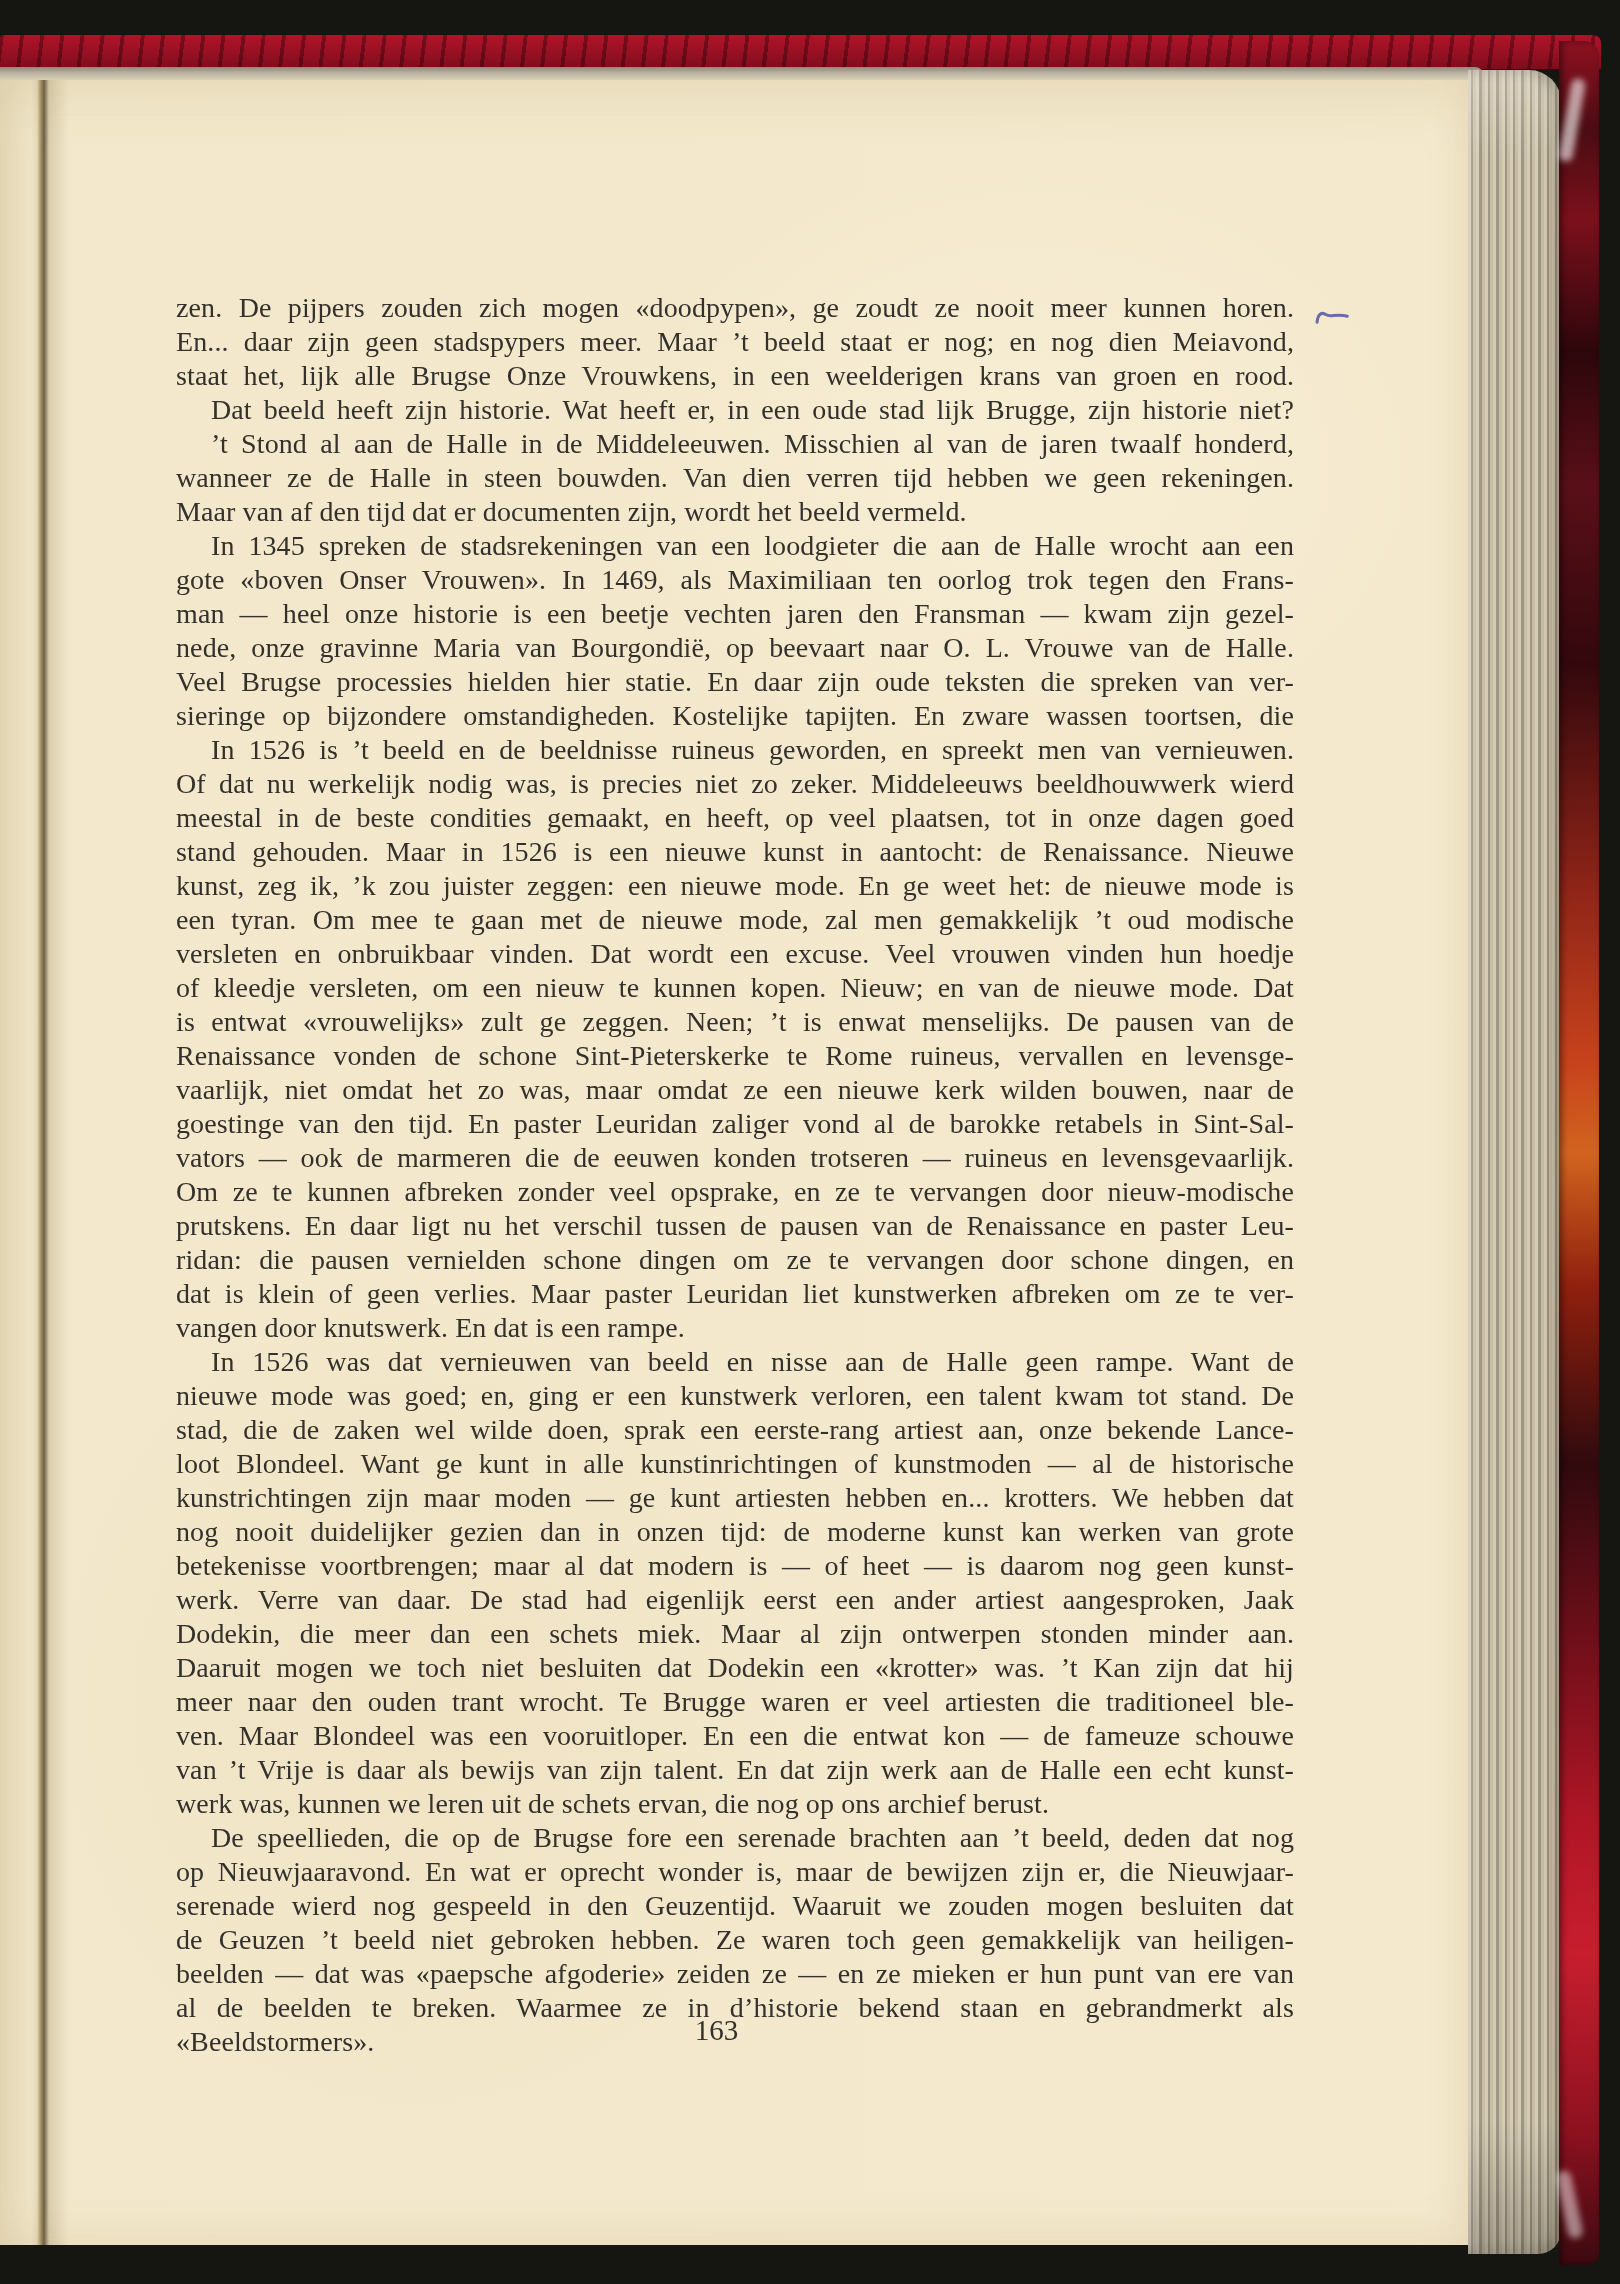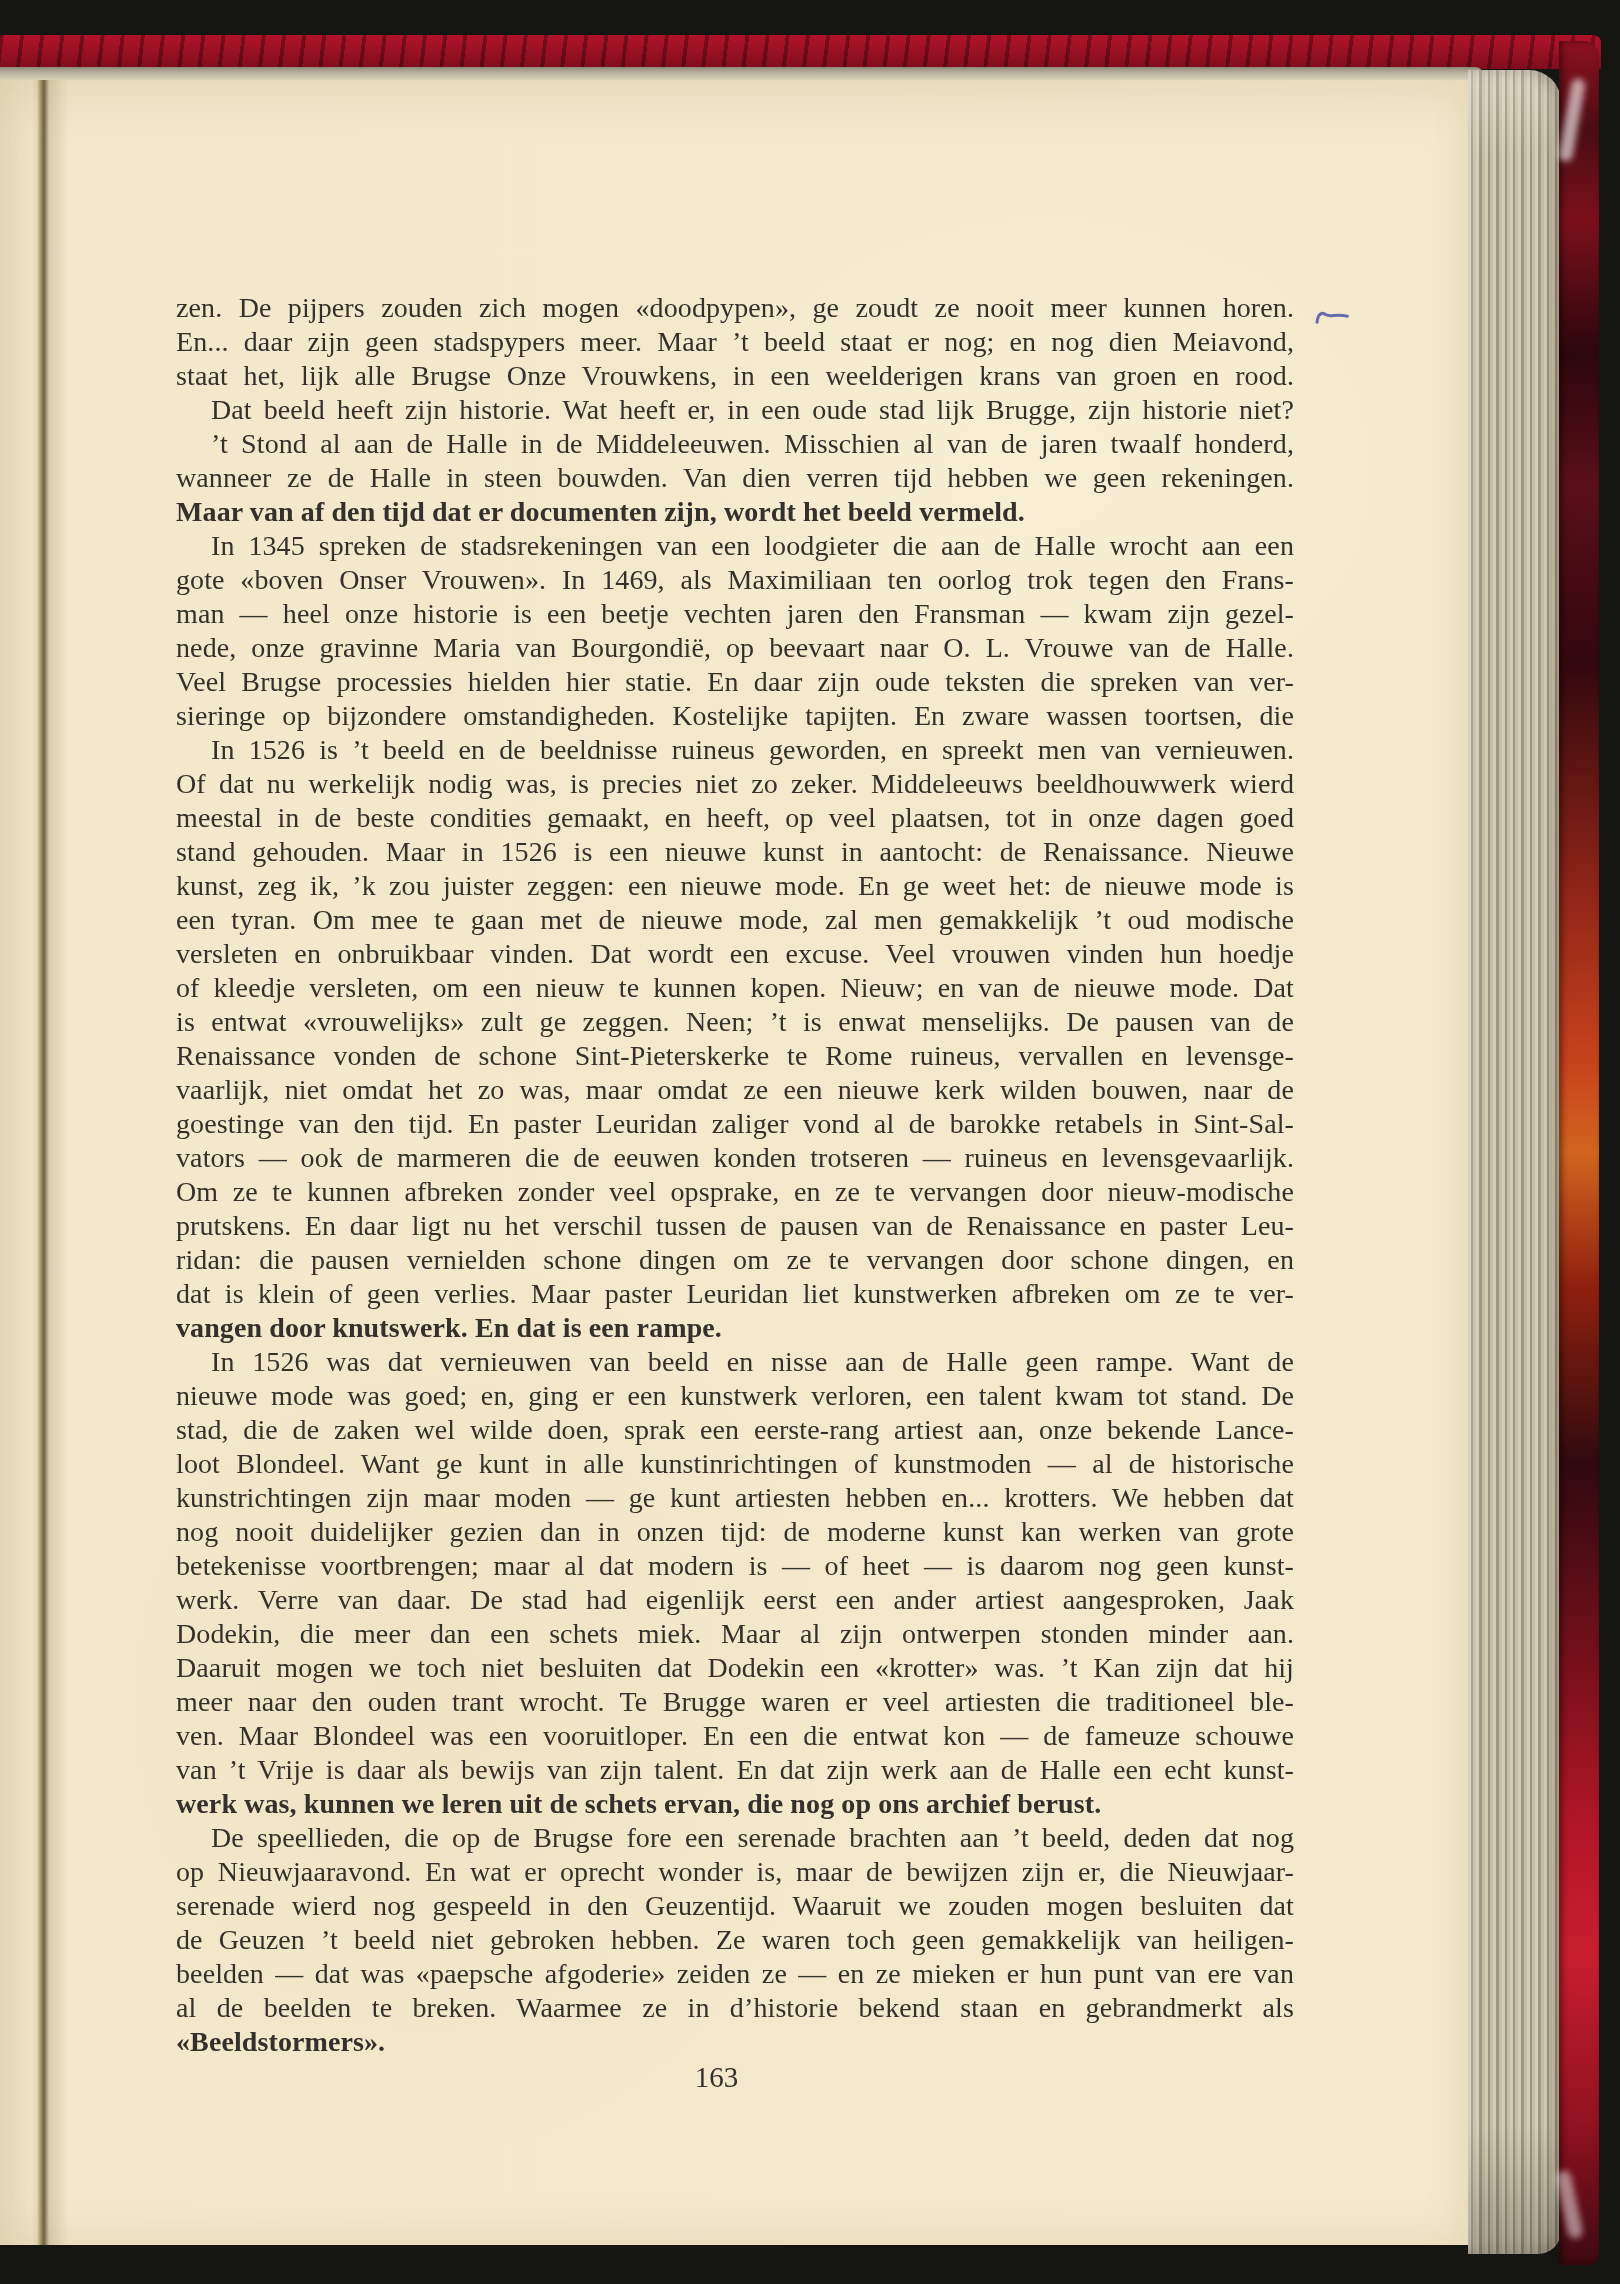--- a/index.html
+++ b/index.html
@@ -33,24 +33,24 @@
       radial-gradient(613px 689px at 30% 75%, rgba(220,195,150,.14), rgba(255,255,255,0) 65%),
       linear-gradient(90deg, #eadfc0 0px, #f0e5c8 31px, #e7dab8 37px, #a09066 41px, #6e5f44 44px, #d9cdae 49px, #f3e8cb 69px, #f4e9cd 100%);
     box-shadow: inset 0 23px 46px rgba(150,115,60,.10), inset 0 -15.3px 38px rgba(150,115,60,.08);
   }
   .text-block{
     position:absolute;left:176px;top:211px;width:1118px;
     font-size:28px;line-height:34px;color:#34312c;
     letter-spacing:0.1px;
   }
   .line{text-align:justify;text-align-last:justify;white-space:nowrap;}
-  .line.flush{text-align-last:left;font-weight:bold;}
+  .line.flush{text-align-last:left;}
   .line.indent{text-indent:35px;}
   .page-number{
-    position:absolute;left:176px;top:1981px;width:1118px;
+    position:absolute;left:176px;top:1934px;width:1118px;
     text-align:center;font-size:29px;color:#34312c;transform:translateX(-18.4px);
   }
   .pen-mark{position:absolute;left:1314px;top:227px;opacity:.9;}
   
   .fore-edge{
     position:absolute;left:1468px;top:70px;width:93px;height:2184px;
     background:
       linear-gradient(180deg, rgba(255,255,255,.22) 0%, rgba(0,0,0,0) 4%, rgba(0,0,0,0) 94%, rgba(0,0,0,.22) 100%),
       repeating-linear-gradient(90deg, #d6ccb4 0 3.1px, #9e9684 3.1px 5.4px, #c8bea6 5.4px 8.4px);
     border-top-right-radius:32px;border-bottom-right-radius:23px;

